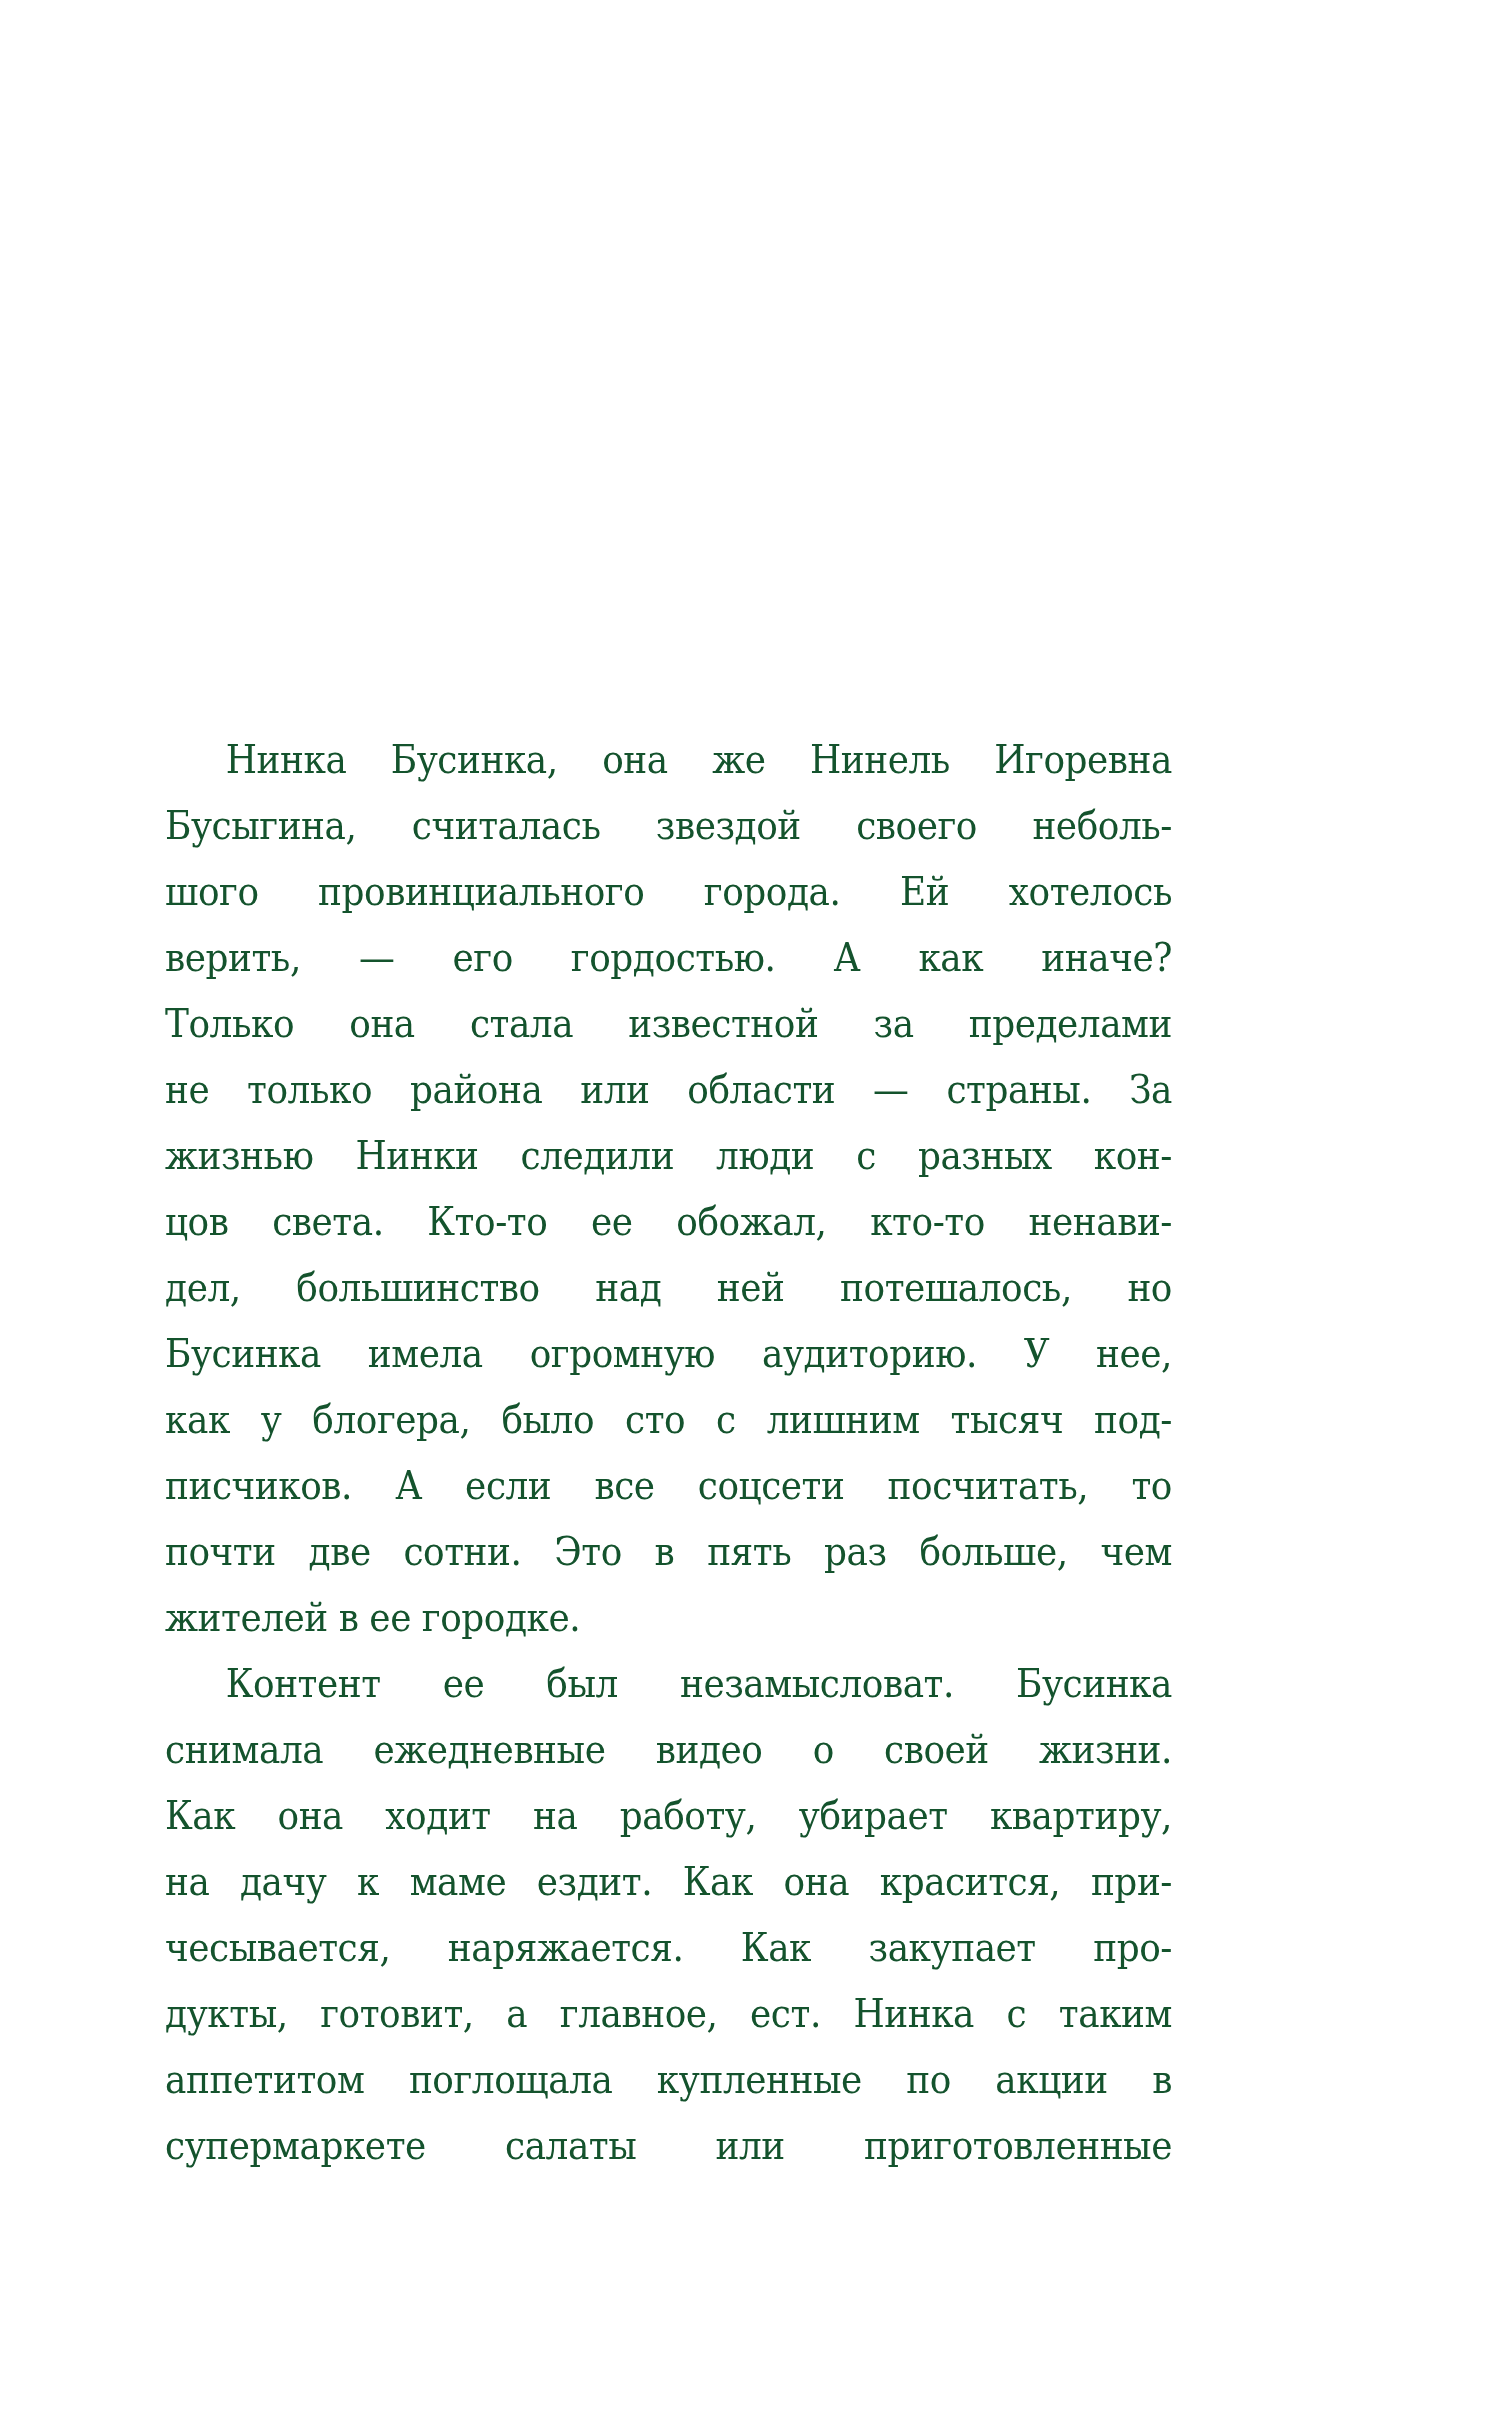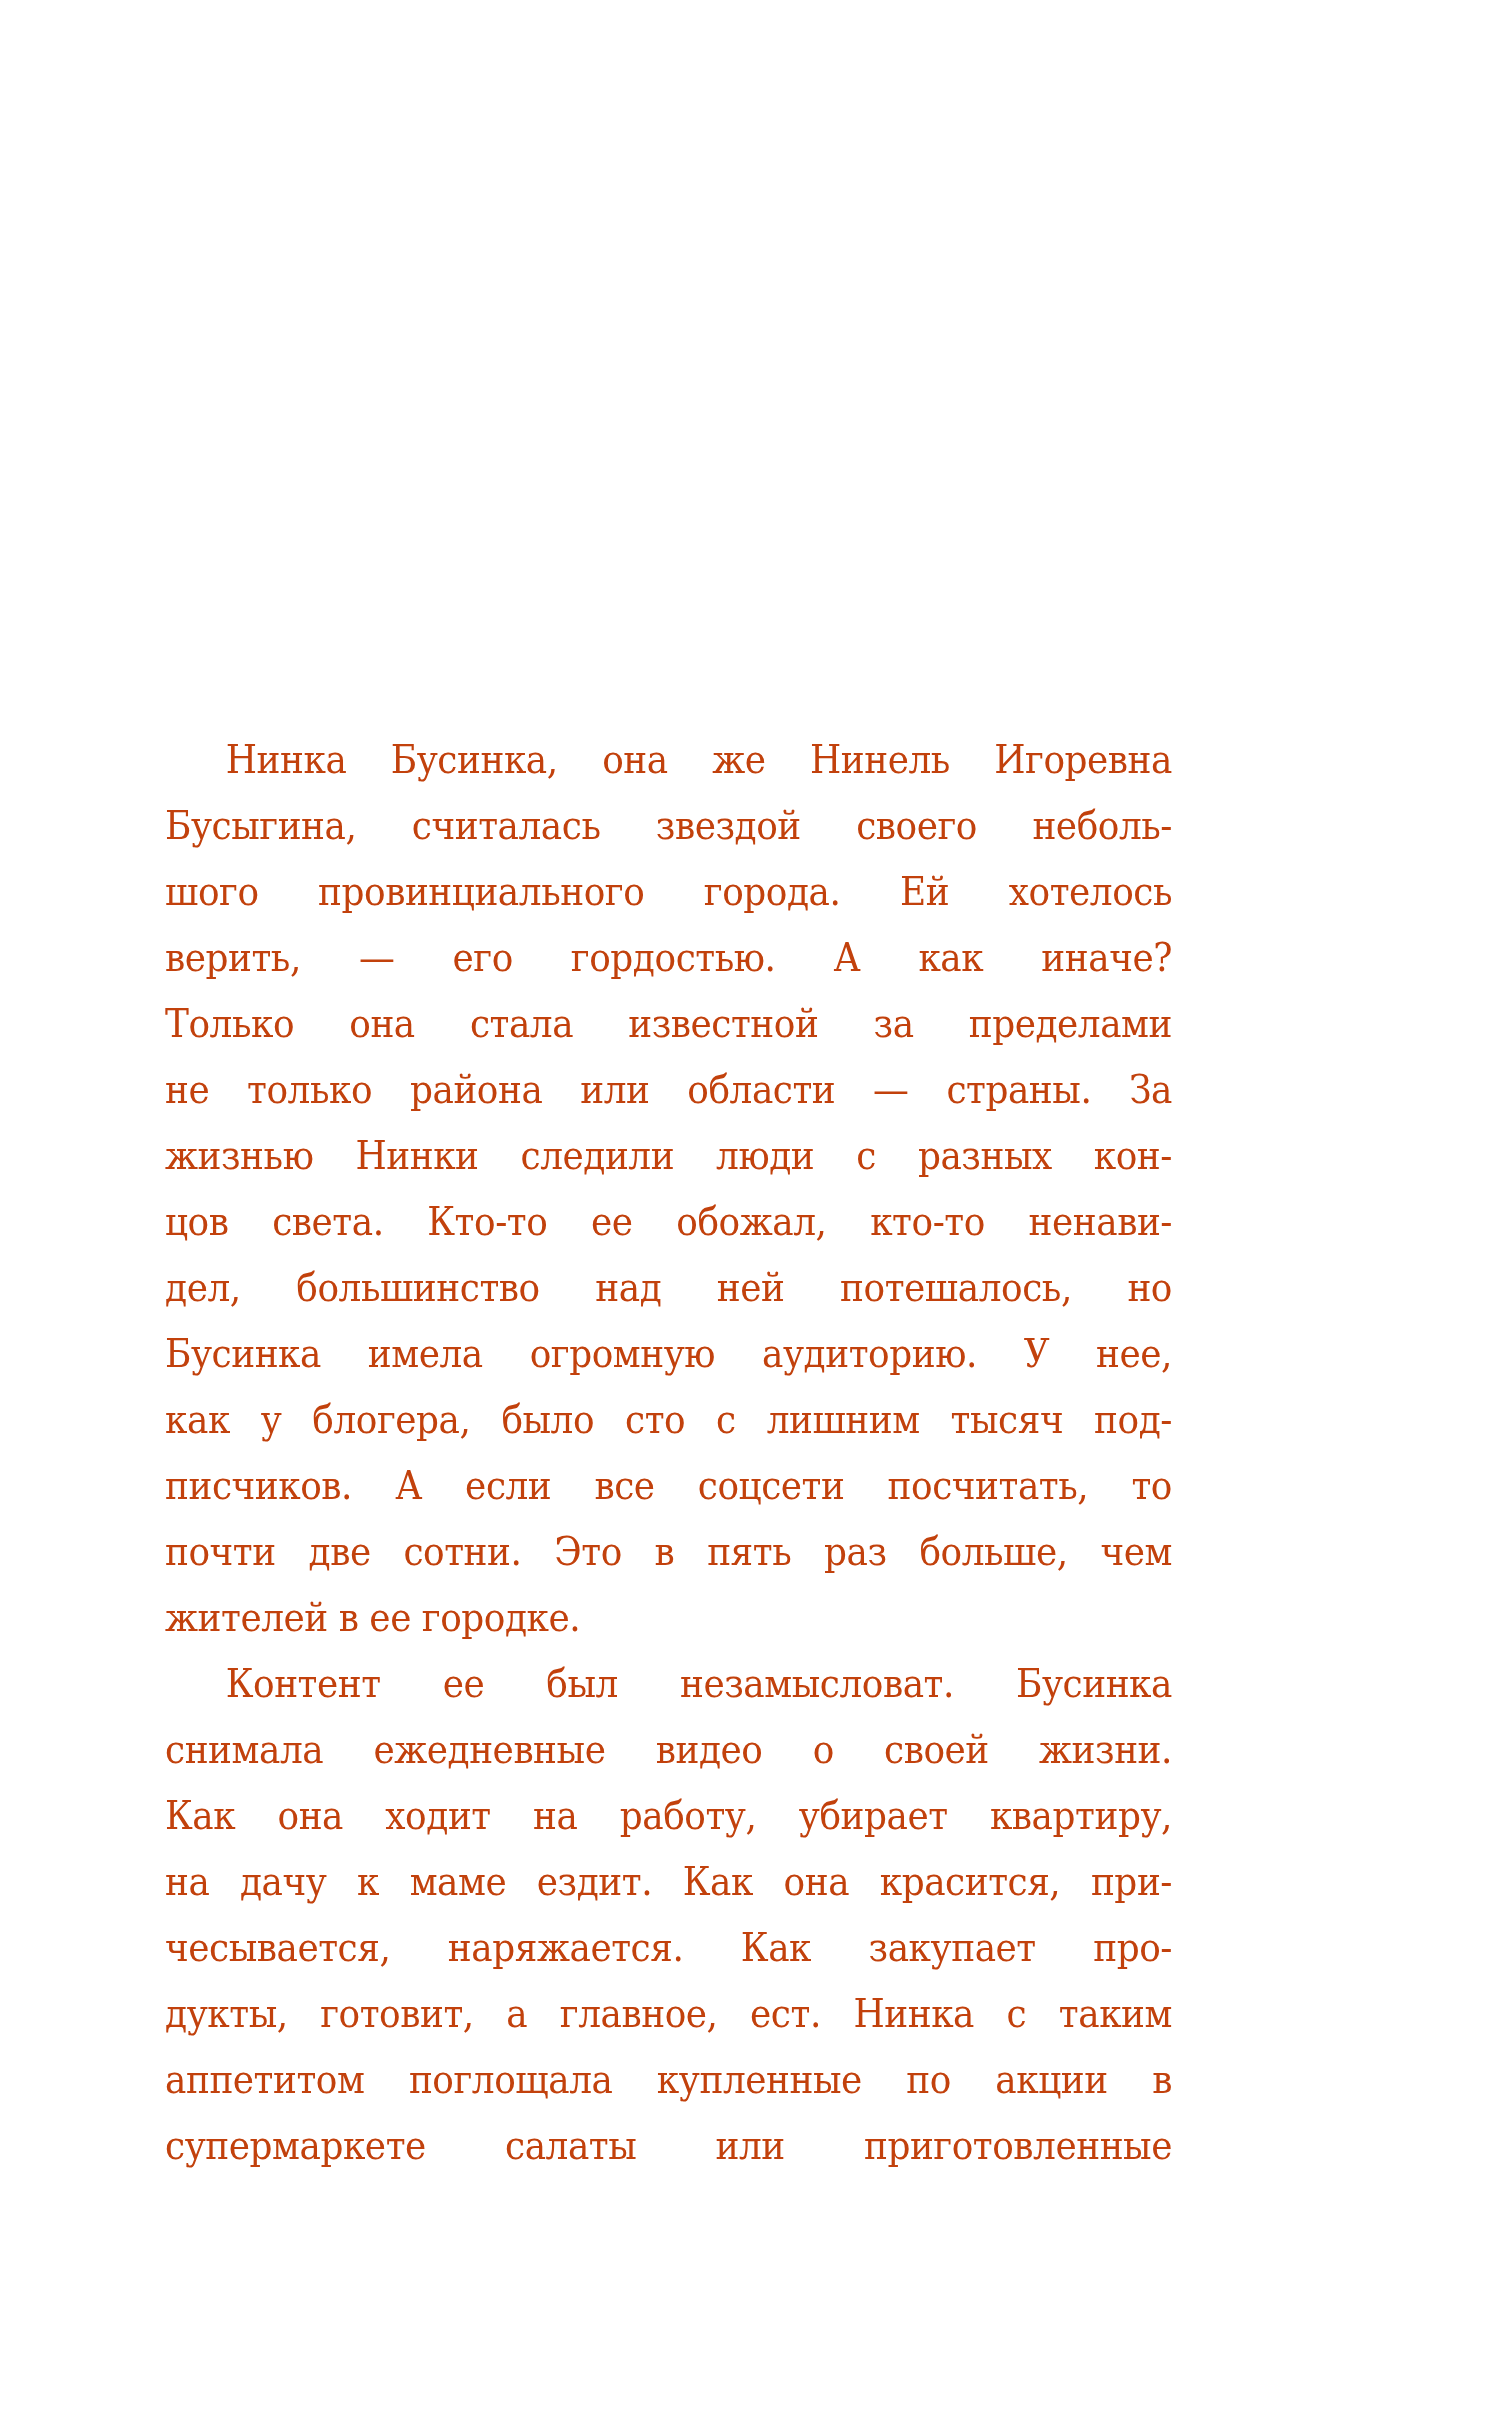--- a/index.html
+++ b/index.html
@@ -13,21 +13,21 @@
       position: relative;
       overflow: hidden;
     }
     .page-text {
       position: absolute;
       left: 165px;
       top: 727px;
       width: 1007px;
       font-family: "DejaVu Serif", "Liberation Serif", serif;
       font-size: 39px;
-      color: #c2410c;
+      color: #14532d;
       letter-spacing: -0.5px;
     }
     .paragraph {
       margin: 0;
     }
     .line {
       display: block;
       height: 66px;
       line-height: 66px;
       white-space: nowrap;

